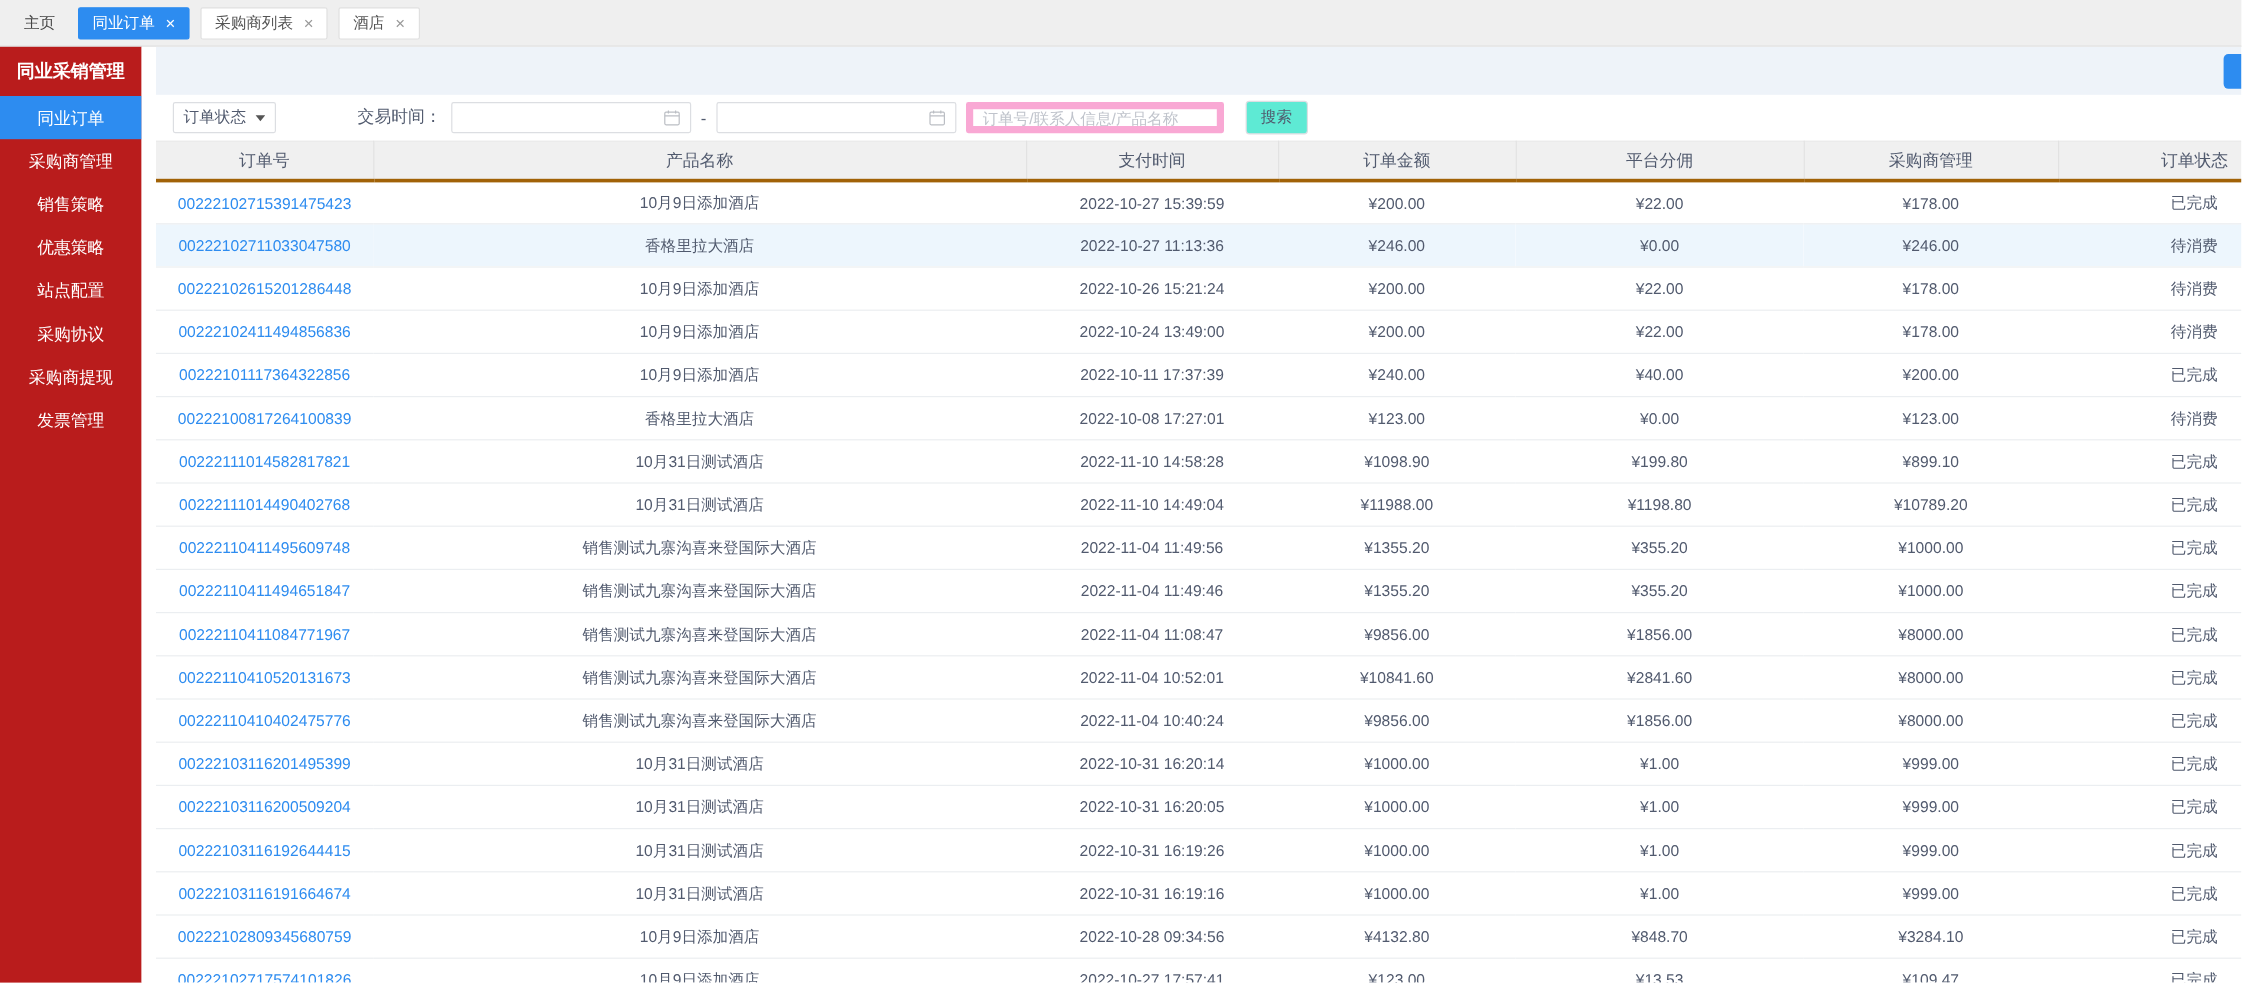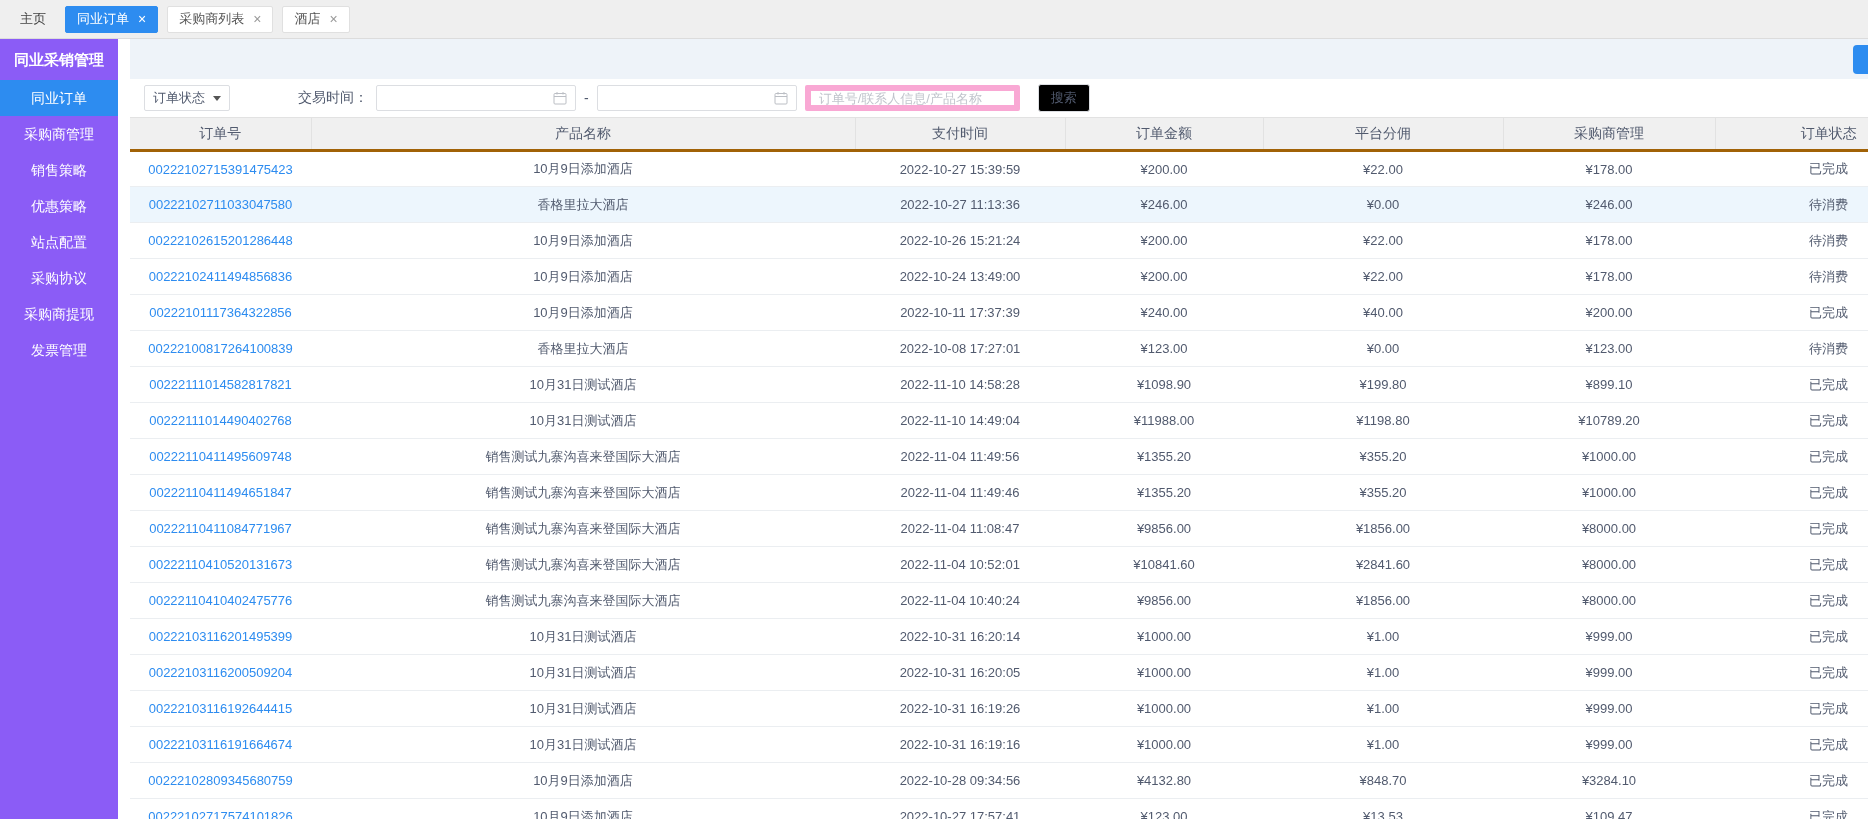--- a/index.html
+++ b/index.html
@@ -14,21 +14,21 @@
          font-size:13px; background:#fff; border:1px solid #e0e0e0; color:#555;
          border-radius:2px; cursor:pointer; white-space:nowrap; }
   .tab .close { font-size:14px; line-height:1; color:#999; cursor:pointer; }
   .tab.active { background:#2d8cf0; border-color:#2d8cf0; color:#fff; }
   .tab.active .close { color:#fff; }
 
   
   .layout { display:flex; width:100%; height:780px; }
 
   
-  .sidebar { width:118px; min-width:118px; height:100%; background:#8b5cf6; color:#fff; }
+  .sidebar { width:118px; min-width:118px; height:100%; background:#b91c1c; color:#fff; }
   .sidebar-header { height:41px; line-height:41px; text-align:center; font-weight:bold;
                     font-size:15px; white-space:nowrap; letter-spacing:0; }
   .sidebar-item { height:36px; line-height:36px; text-align:center; font-size:14px;
                   cursor:pointer; white-space:nowrap; }
   .sidebar-item.active { background:#2d8cf0; }
 
   
   .main { flex:1; display:flex; flex-direction:column; overflow:hidden; background:#fff; position:relative;padding-left:12px; }
   .topband { height:40px; background:#eef3f9; position:relative; flex:none; }
   .partial-btn { position:absolute; right:0; top:6px; width:15px; height:29px;
@@ -43,21 +43,21 @@
   .caret { width:0; height:0; border-left:4px solid transparent; border-right:4px solid transparent;
            border-top:5px solid #555; }
   .filter-label { margin-left:60px; font-size:14px; white-space:nowrap; }
   .date-input { width:200px; height:26px; border:1px solid #dcdee2; border-radius:2px; background:#fff;
                 display:inline-flex; align-items:center; justify-content:flex-end; padding:0 8px; cursor:text; }
   .dash { color:#515a6e; }
   .search-input { width:215px; height:26px; border:6px solid #f9a8d4; border-radius:2px;
                   padding:0 8px; font-size:13px; color:#515a6e; outline:none; }
   .search-input::placeholder { color:#c0c4cc; }
   .search-btn { margin-left:10px; height:28px; padding:0 12px; border:1px solid #dcdee2;
-                background:#000000; font-size:13px; color:#515a6e; border-radius:3px; cursor:pointer; }
+                background:#5eead4; font-size:13px; color:#515a6e; border-radius:3px; cursor:pointer; }
 
   
   .table-wrap { flex:1; overflow:hidden; }
   table { border-collapse:collapse; table-layout:fixed; width:1812px; }
   col.c1{width:181px} col.c2{width:544px} col.c3{width:210px} col.c4{width:198px}
   col.c5{width:240px} col.c6{width:212px} col.c7{width:227px}
   thead th { height:33px; background:#f0f0f0; font-weight:400; font-size:14px; color:#515a6e;
              border-top:1px solid #e2e2e2; border-bottom:3px solid #a16207;
              border-right:1px solid #e2e2e2; text-align:center; white-space:nowrap; }
   thead th:last-child { border-right:none; }

